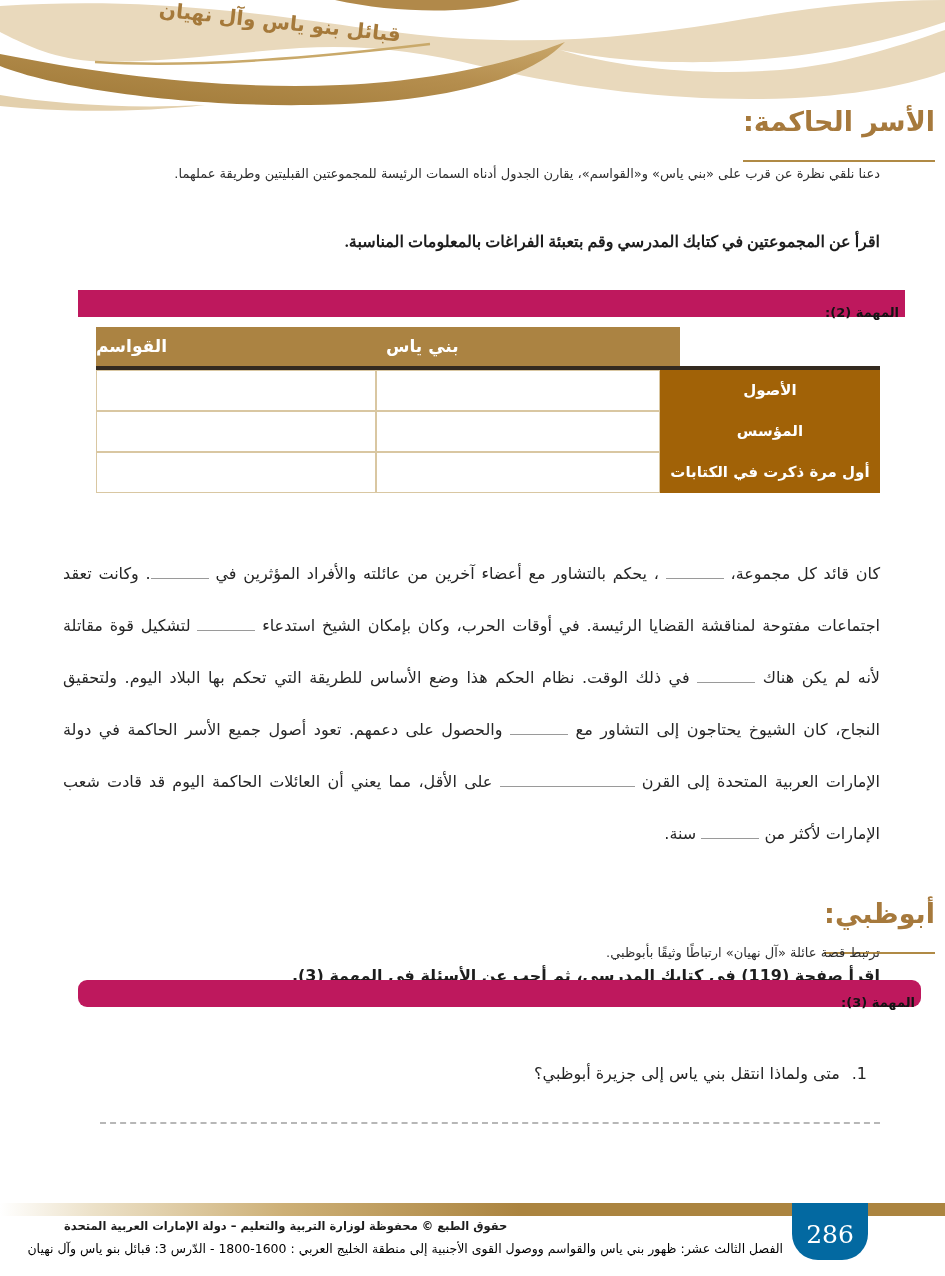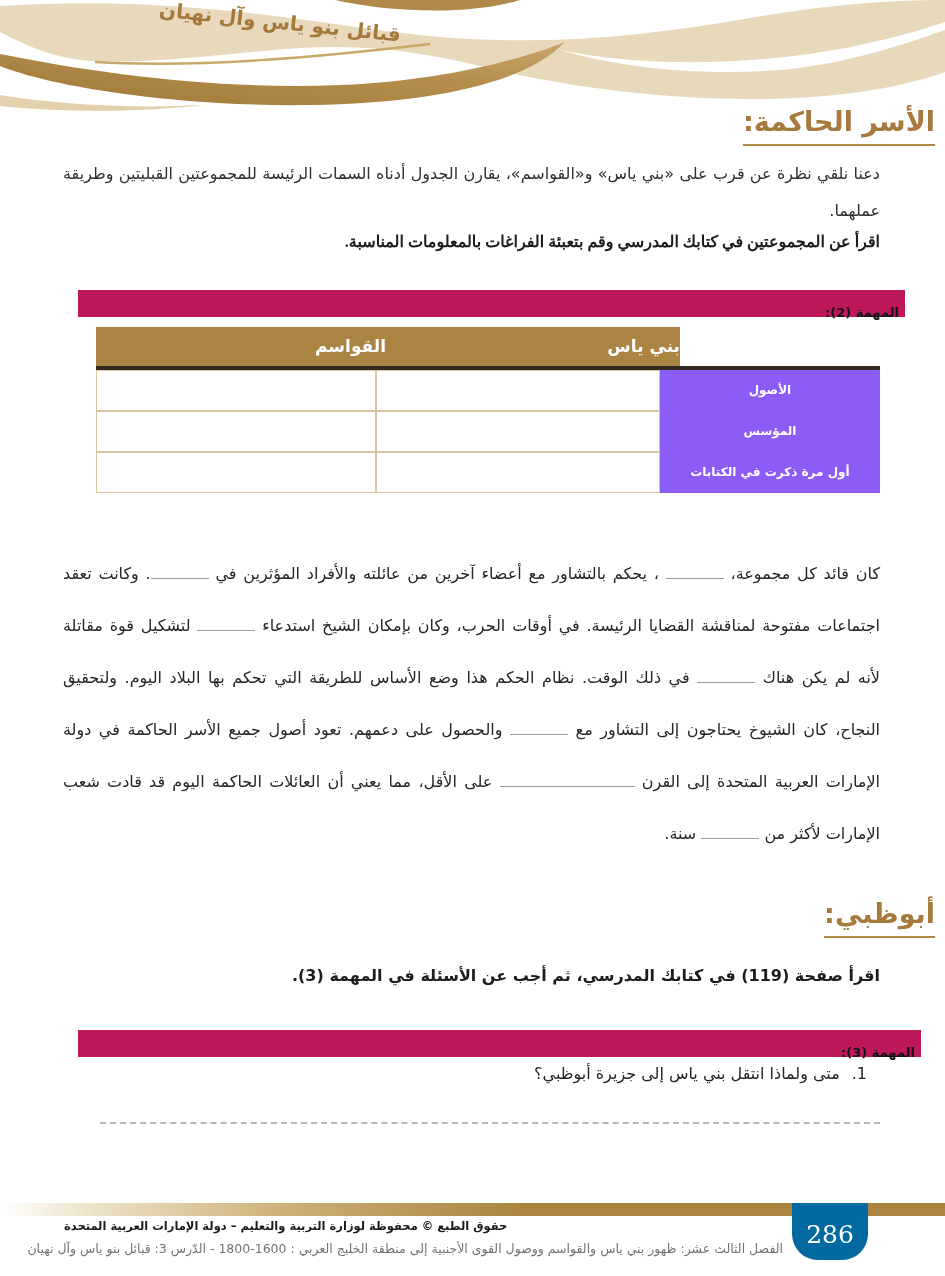--- a/index.html
+++ b/index.html
@@ -14,47 +14,47 @@
   .header-art{left:0;top:0;width:945px;height:115px;}
   .header-title{
     left:120px;top:10px;width:320px;text-align:center;
     transform:rotate(6deg);transform-origin:center;
     color:#a5793a;font-weight:bold;font-size:20px;letter-spacing:.5px;
   }
 
   
   .gold-heading{
     color:#a6793c;font-weight:bold;font-size:27px;line-height:1.2;
-    border-bottom:2.5px solid #b08a45;padding-bottom:6px;display:inline-block;
+    border-bottom:2.5px solid #b08a45;padding-bottom:22px;display:inline-block;
   }
 
   
-  .para{font-size:16px;line-height:37px;text-align:justify;color:#2f2f2f;}
+  .para{font-size:13px;line-height:37px;text-align:justify;color:#2f2f2f;}
   .bold-line{font-size:16px;font-weight:bold;color:#1d1d1d;white-space:nowrap;}
 
   
   .graybar{
     background:#be185d;height:27px;line-height:27px;
     font-weight:bold;font-size:13px;color:#141414;padding:9px 6px;box-sizing:border-box;
   }
 
   
   .ttable{left:96px;top:327px;width:784px;}
   .trow{display:flex;direction:rtl;}
   .th-label{width:200px;}
   .th-cell{
     background:#ab8342;color:#fff;font-weight:bold;font-size:17px;
-    height:39px;line-height:39px;text-align:right;
+    height:39px;line-height:39px;text-align:left;
   }
   .th-by{width:294px;}
   .th-qw{width:290px;}
   .darkline{height:4px;background:#332a20;width:784px;}
   .tlabel{
-    width:228px;background:#8b5cf6;color:#fff;font-weight:bold;
-    font-size:12px;height:41px;line-height:41px;text-align:center;white-space:nowrap;
+    width:228px;background:#a16207;color:#fff;font-weight:bold;
+    font-size:15px;height:41px;line-height:41px;text-align:center;white-space:nowrap;
   }
   .tdata{
     background:#fff;border:1px solid #d9c7a2;box-sizing:border-box;height:41px;
   }
   .td-by{width:294px;}
   .td-qw{width:290px;}
 
   
   .fillpara{font-size:16px;line-height:52px;text-align:justify;color:#262626;}
   .blank{
@@ -70,21 +70,21 @@
   .footer-bar{
     left:0;top:1203px;width:945px;height:13px;
     background:linear-gradient(90deg,#ffffff 0%,#ece1c8 10%,#cdb077 30%,#ab8440 55%,#ab8440 100%);
   }
   .page-badge{
     left:792px;top:1203px;width:76px;height:57px;background:#0369a1;
     border-radius:0 0 26px 26px;color:#fff;text-align:center;
     font-family:"DejaVu Serif",serif;font-size:25px;line-height:64px;
   }
   .copyright{left:64px;top:1219px;font-size:11.5px;font-weight:bold;color:#1c1c1c;white-space:nowrap;direction:rtl;}
-  .chapterline{right:162px;top:1241px;font-size:12.5px;color:#737373;white-space:nowrap;direction:rtl;}
+  .chapterline{right:162px;top:1241px;font-size:12.5px;color:#000000;white-space:nowrap;direction:rtl;}
 </style>
 </head>
 <body>
 
 <div class="page">
 
   <svg class="abs header-art" viewBox="0 0 945 115">
     <defs>
       <linearGradient id="swooshGrad" x1="0" y1="1" x2="1" y2="0">
         <stop offset="0" stop-color="#9e7836"></stop>
@@ -140,24 +140,25 @@
       <div class="tdata td-qw"></div>
     </div>
   </div>
 
   <div class="abs fillpara" style="right:65px;left:63px;top:548px;">كان قائد كل مجموعة، <span class="blank" style="width: 58px;"></span> ، يحكم بالتشاور مع أعضاء آخرين من عائلته والأفراد المؤثرين في <span class="blank" style="width: 58px;"></span>. وكانت تعقد اجتماعات مفتوحة لمناقشة القضايا الرئيسة. في أوقات الحرب، وكان بإمكان الشيخ استدعاء <span class="blank" style="width: 58px;"></span> لتشكيل قوة مقاتلة لأنه لم يكن هناك <span class="blank" style="width: 58px;"></span> في ذلك الوقت. نظام الحكم هذا وضع الأساس للطريقة التي تحكم بها البلاد اليوم. ولتحقيق النجاح، كان الشيوخ يحتاجون إلى التشاور مع <span class="blank" style="width: 58px;"></span> والحصول على دعمهم. تعود أصول جميع الأسر الحاكمة في دولة الإمارات العربية المتحدة إلى القرن <span class="blank" style="width: 135px;"></span> على الأقل، مما يعني أن العائلات الحاكمة اليوم قد قادت شعب الإمارات لأكثر من <span class="blank" style="width: 58px;"></span> سنة.</div>
 
   <div class="abs" style="right:10px;top:878px;margin-top:20px;">
     <span class="gold-heading">أبوظبي:</span>
   </div>
 
+  <div class="abs para" style="right:65px;top:934px;white-space:nowrap;">ترتبط قصة عائلة «آل نهيان» ارتباطًا وثيقًا بأبوظبي.</div>
 
   <div class="abs bold-line" style="right:65px;top:966px;">اقرأ صفحة (119) في كتابك المدرسي، ثم أجب عن الأسئلة في المهمة (3).</div>
 
-  <div class="abs graybar" style="left:78px;width:843px;top:1030px;">
+  <div class="abs graybar" style="left:78px;width:843px;top:980px;border-radius:9px;">
     <span>المهمة (3):</span>
   </div>
 
   <div class="abs question" style="right:78px;top:1064px;">
     <span>1.</span>
     <span>متى ولماذا انتقل بني ياس إلى جزيرة أبوظبي؟</span>
   </div>
 
   <div class="abs answer-line" style="right:65px;left:100px;top:1122px;"></div>
 

